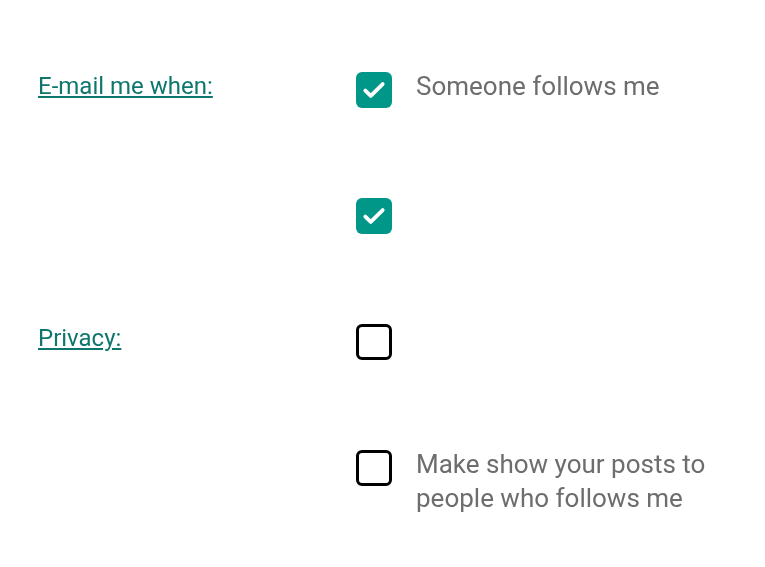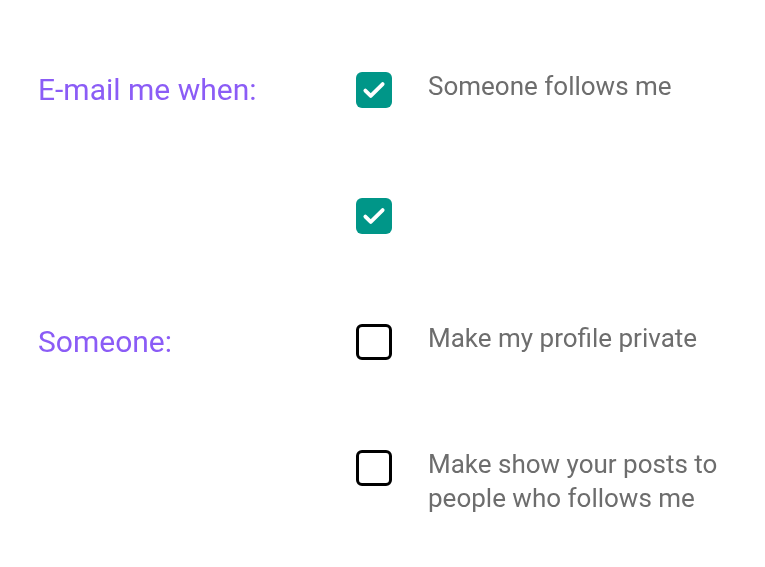--- a/index.html
+++ b/index.html
@@ -18,36 +18,36 @@
       display: flex;
       flex-direction: column;
     }
     .section {
       display: flex;
       align-items: flex-start;
     }
     .section-label {
       width: 318px;
       flex-shrink: 0;
-      font-size: 30px;
-      color: #8b5cf6;
+      font-size: 24px;
+      color: #0f766e;
       font-weight: 400;
       padding-top: 32px;
+      text-decoration: underline;
     }
     .options-column {
       display: flex;
       flex-direction: column;
       flex: 1;
     }
     .option-row {
       display: flex;
       align-items: flex-start;
       padding-top: 30px;
       padding-bottom: 30px;
-      gap: 12px;
     }
     .checkbox {
       width: 36px;
       height: 36px;
       flex-shrink: 0;
       margin-right: 24px;
       display: flex;
       align-items: center;
       justify-content: center;
       cursor: pointer;
@@ -96,26 +96,25 @@
           <svg viewBox="0 0 24 24" fill="none">
             <path d="M4 12.5 L9 17.5 L20 6.5" stroke="#fff" stroke-width="3.5" stroke-linecap="round" stroke-linejoin="round"></path>
           </svg>
         </div>
       </div>
 
     </div>
   </div>
 
   <div class="section" style="margin-top:28px;">
-    <div class="section-label">Someone:</div>
+    <div class="section-label">Privacy:</div>
     <div class="options-column">
 
       <div class="option-row">
         <div class="checkbox unchecked"></div>
-        <div class="option-label">Make my profile private</div>
       </div>
 
       <div class="option-row" style="padding-top:58px;">
         <div class="checkbox unchecked"></div>
         <div class="option-label">Make show your posts to people who follows me</div>
       </div>
 
     </div>
   </div>
 

